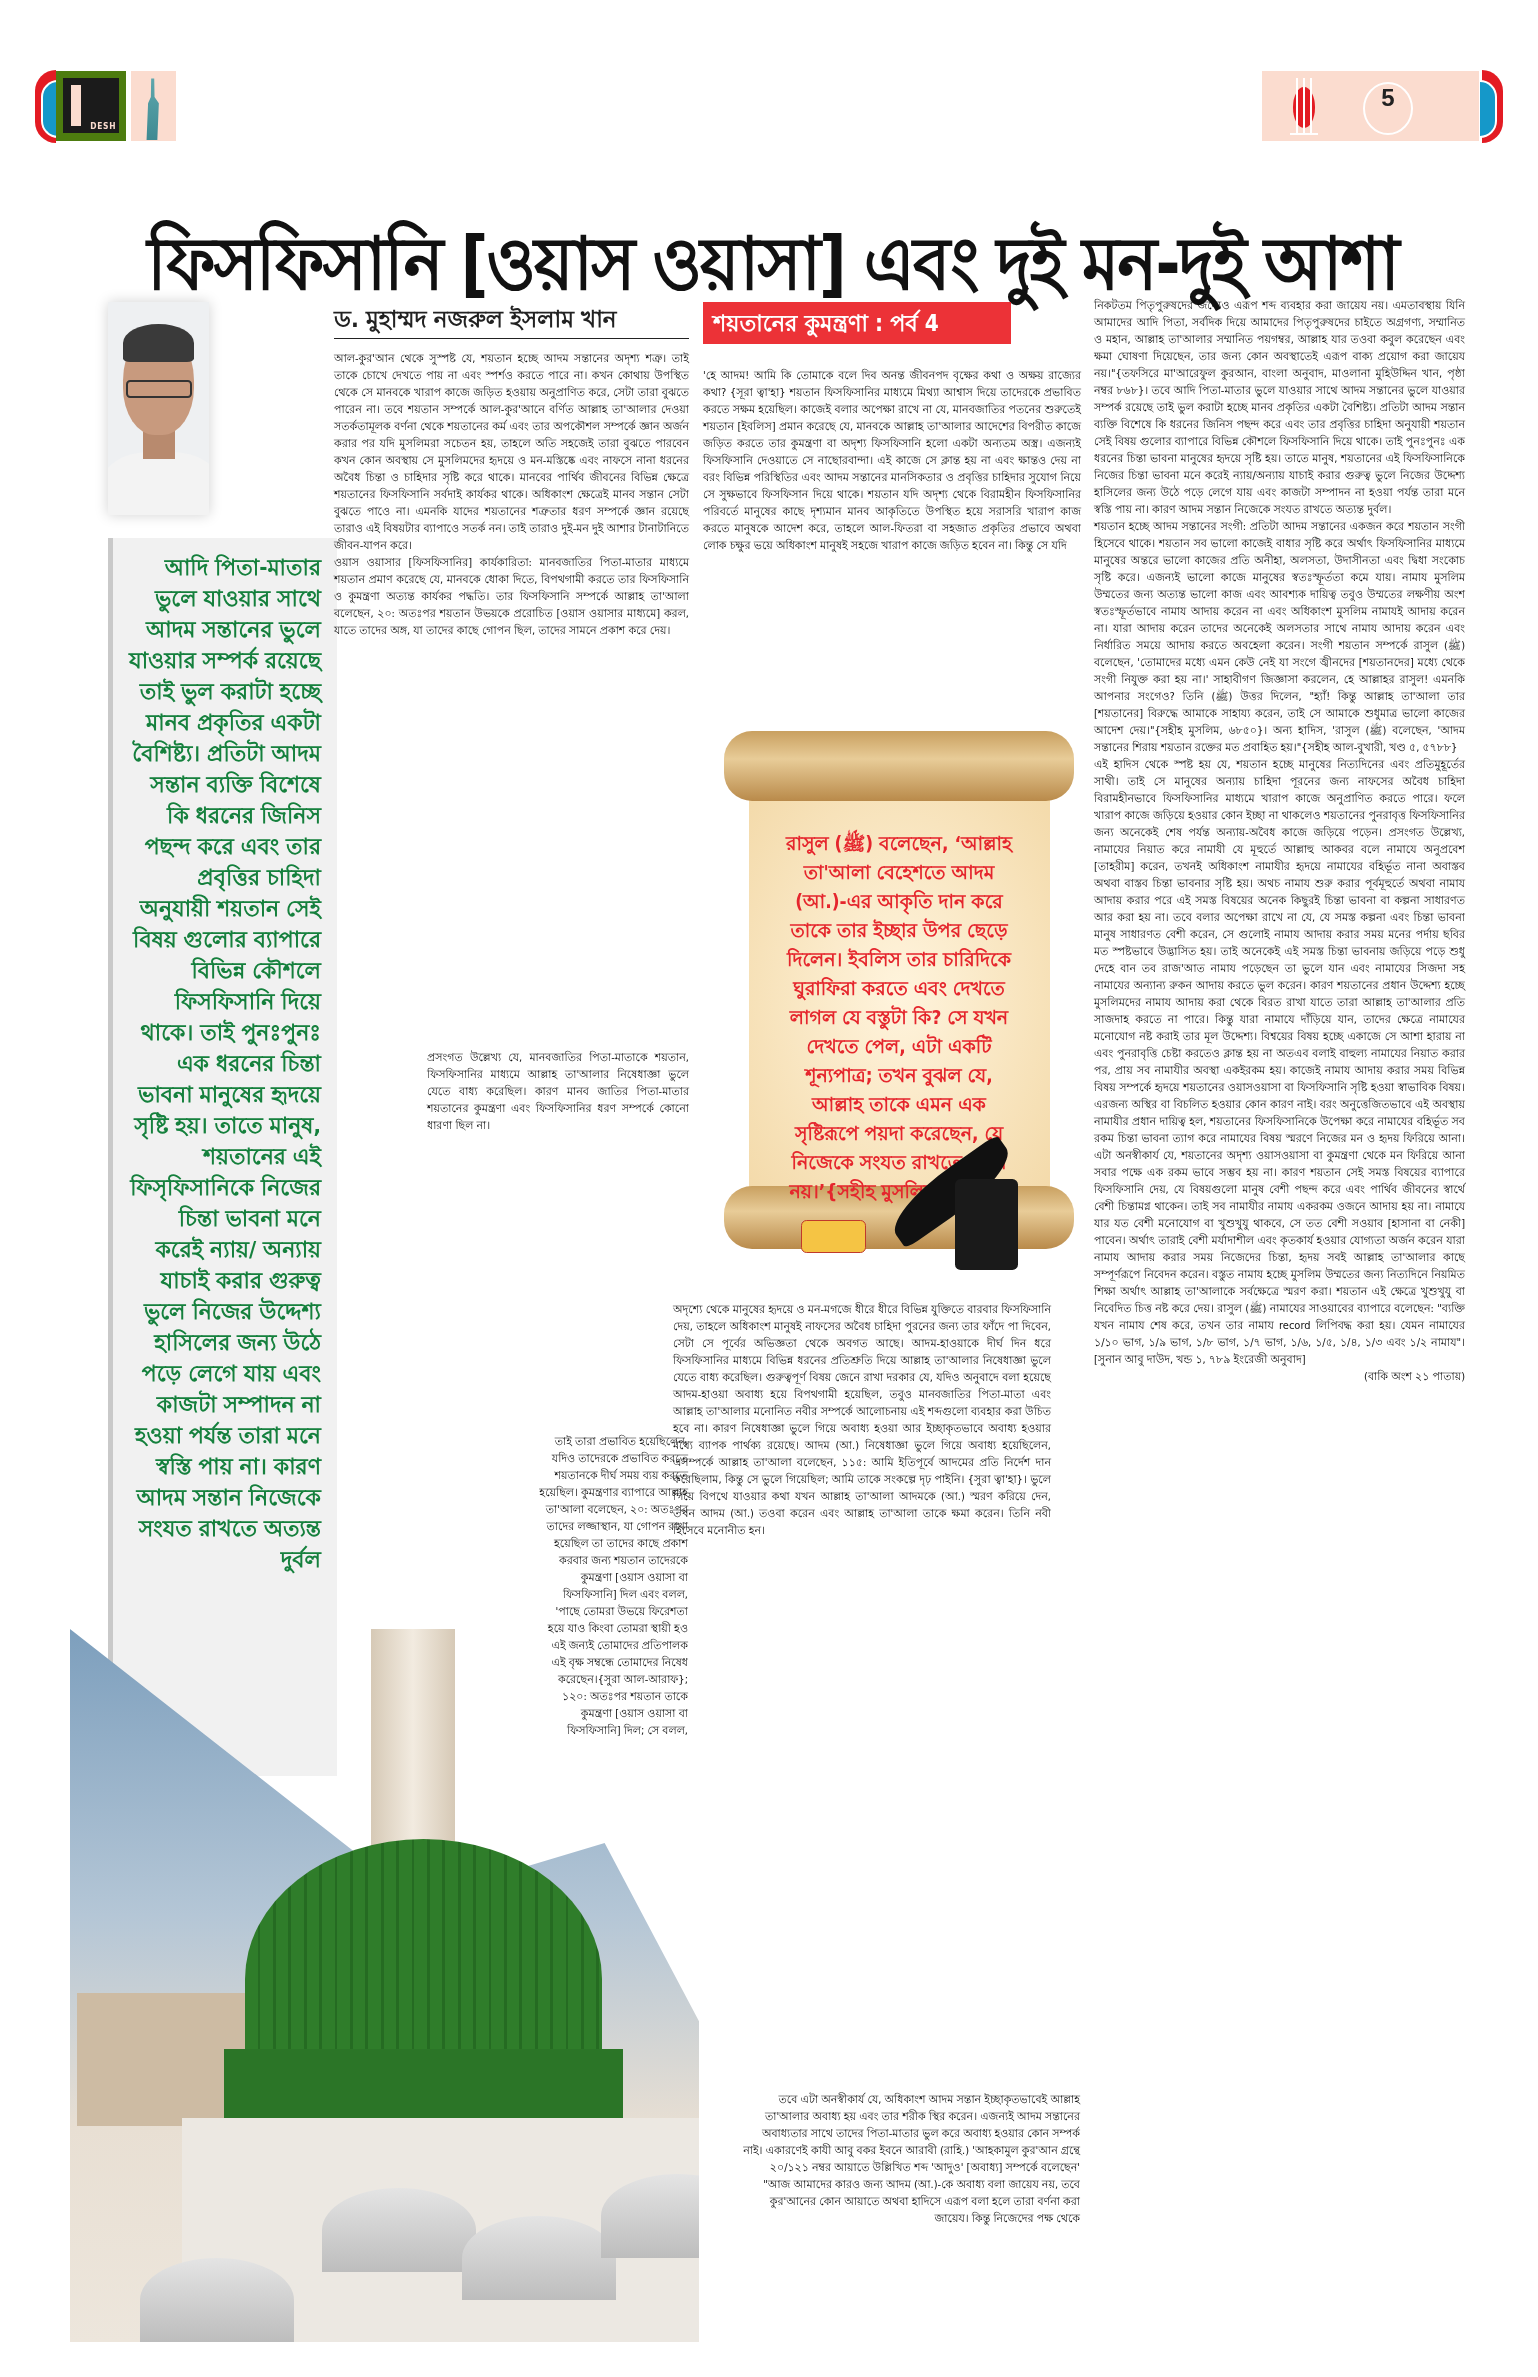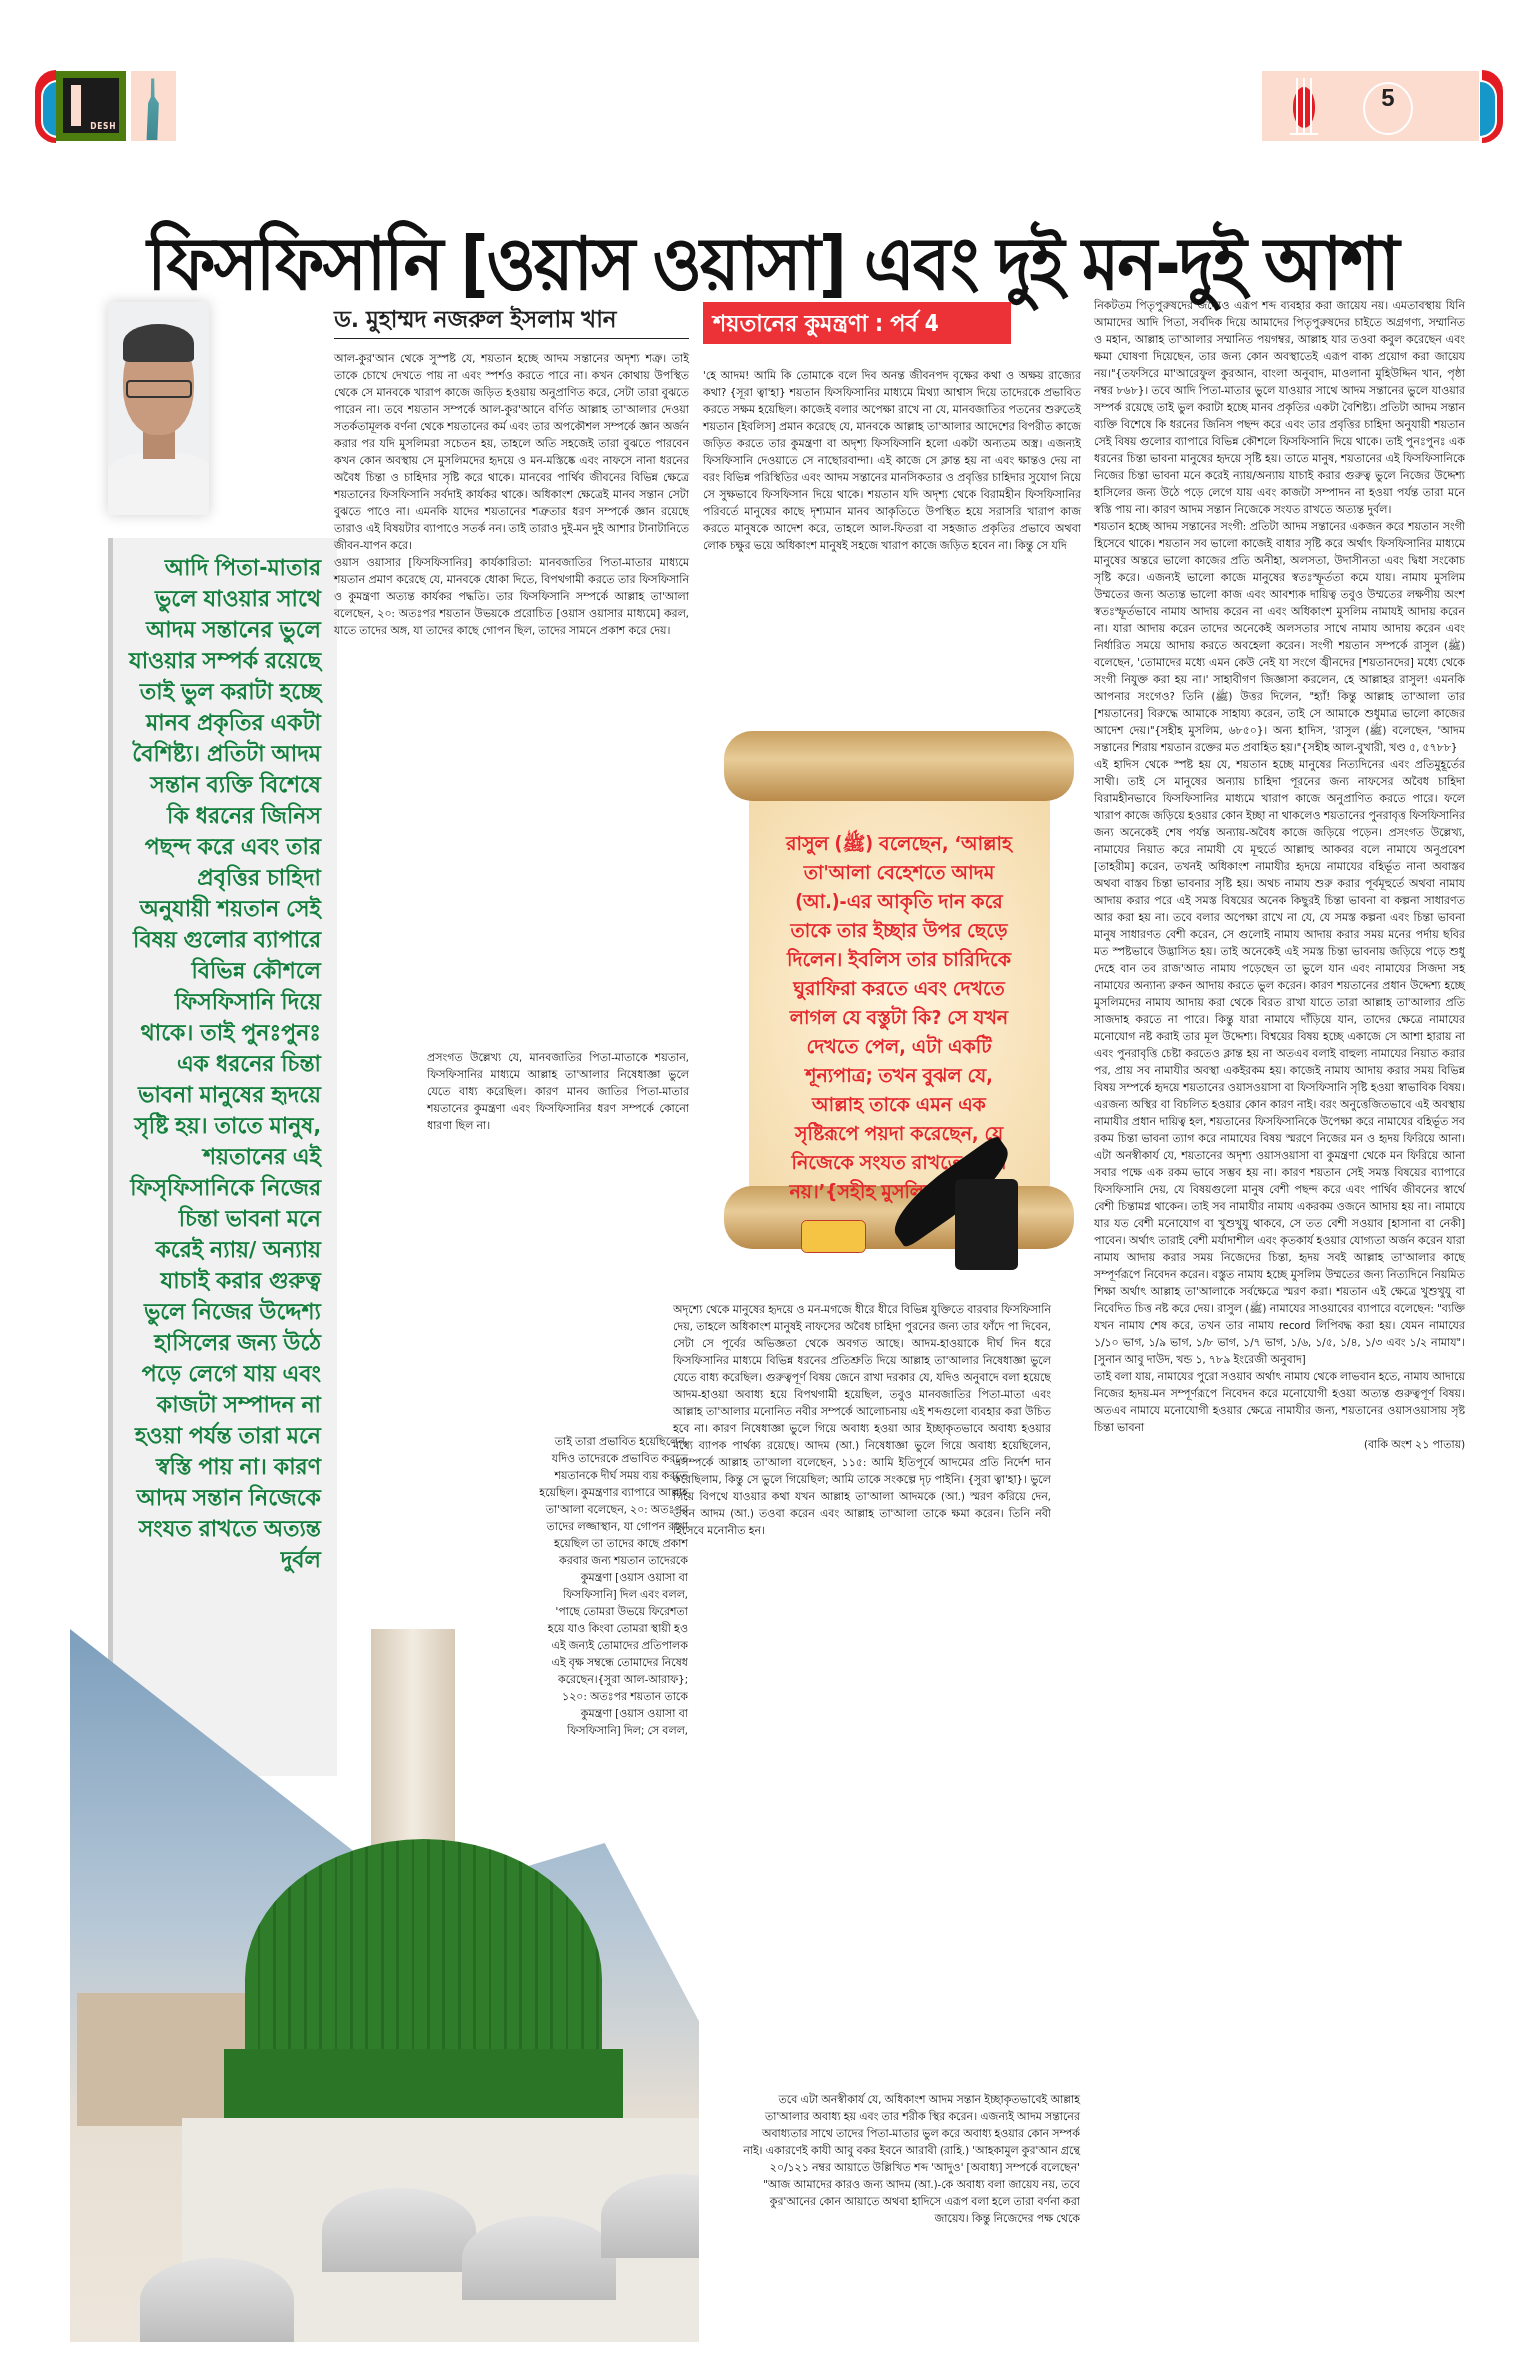--- a/index.html
+++ b/index.html
@@ -197,16 +197,15 @@
   <p>অদৃশ্যে থেকে মানুষের হৃদয়ে ও মন-মগজে ধীরে ধীরে বিভিন্ন যুক্তিতে বারবার ফিসফিসানি দেয়, তাহলে অধিকাংশ মানুষই নাফসের অবৈধ চাহিদা পুরনের জন্য তার ফাঁদে পা দিবেন, সেটা সে পূর্বের অভিজ্ঞতা থেকে অবগত আছে। আদম-হাওয়াকে দীর্ঘ দিন ধরে ফিসফিসানির মাধ্যমে বিভিন্ন ধরনের প্রতিশ্রুতি দিয়ে আল্লাহ তা'আলার নিষেধাজ্ঞা ভুলে যেতে বাধ্য করেছিল। গুরুত্বপূর্ণ বিষয় জেনে রাখা দরকার যে, যদিও অনুবাদে বলা হয়েছে আদম-হাওয়া অবাধ্য হয়ে বিপথগামী হয়েছিল, তবুও মানবজাতির পিতা-মাতা এবং আল্লাহ তা'আলার মনোনিত নবীর সম্পর্কে আলোচনায় এই শব্দগুলো ব্যবহার করা উচিত হবে না। কারণ নিষেধাজ্ঞা ভুলে গিয়ে অবাধ্য হওয়া আর ইচ্ছাকৃতভাবে অবাধ্য হওয়ার মধ্যে ব্যাপক পার্থক্য রয়েছে। আদম (আ.) নিষেধাজ্ঞা ভুলে গিয়ে অবাধ্য হয়েছিলেন, এসম্পর্কে আল্লাহ তা'আলা বলেছেন, ১১৫: আমি ইতিপূর্বে আদমের প্রতি নির্দেশ দান করেছিলাম, কিন্তু সে ভুলে গিয়েছিল; আমি তাকে সংকল্পে দৃঢ় পাইনি। {সুরা ত্বা'হা}। ভুলে গিয়ে বিপথে যাওয়ার কথা যখন আল্লাহ তা'আলা আদমকে (আ.) স্মরণ করিয়ে দেন, তখন আদম (আ.) তওবা করেন এবং আল্লাহ তা'আলা তাকে ক্ষমা করেন। তিনি নবী হিসেবে মনোনীত হন।</p>
 </div>
 <div class="col col2c">
   <p>তবে এটা অনস্বীকার্য যে, অধিকাংশ আদম সন্তান ইচ্ছাকৃতভাবেই আল্লাহ তা'আলার অবাধ্য হয় এবং তার শরীক স্থির করেন। এজন্যই আদম সন্তানের অবাধ্যতার সাথে তাদের পিতা-মাতার ভুল করে অবাধ্য হওয়ার কোন সম্পর্ক নাই। একারণেই কাযী আবু বকর ইবনে আরাবী (রাহি.) 'আহকামুল কুর'আন গ্রন্থে ২০/১২১ নম্বর আয়াতে উল্লিখিত শব্দ 'আদুও' [অবাধ্য] সম্পর্কে বলেছেন' "আজ আমাদের কারও জন্য আদম (আ.)-কে অবাধ্য বলা জায়েয নয়, তবে কুর'আনের কোন আয়াতে অথবা হাদিসে এরূপ বলা হলে তারা বর্ণনা করা জায়েয। কিন্তু নিজেদের পক্ষ থেকে</p>
 </div>
 
 <div class="col col3">
   <p>নিকটতম পিতৃপুরুষদের জন্যেও এরূপ শব্দ ব্যবহার করা জায়েয নয়। এমতাবস্থায় যিনি আমাদের আদি পিতা, সর্বদিক দিয়ে আমাদের পিতৃপুরুষদের চাইতে অগ্রগণ্য, সম্মানিত ও মহান, আল্লাহ তা'আলার সম্মানিত পয়গম্বর, আল্লাহ যার তওবা কবুল করেছেন এবং ক্ষমা ঘোষণা দিয়েছেন, তার জন্য কোন অবস্থাতেই এরূপ বাক্য প্রয়োগ করা জায়েয নয়।"{তফসিরে মা'আরেফুল কুরআন, বাংলা অনুবাদ, মাওলানা মুহিউদ্দিন খান, পৃষ্ঠা নম্বর ৮৬৮}। তবে আদি পিতা-মাতার ভুলে যাওয়ার সাথে আদম সন্তানের ভুলে যাওয়ার সম্পর্ক রয়েছে তাই ভুল করাটা হচ্ছে মানব প্রকৃতির একটা বৈশিষ্ট্য। প্রতিটা আদম সন্তান ব্যক্তি বিশেষে কি ধরনের জিনিস পছন্দ করে এবং তার প্রবৃত্তির চাহিদা অনুযায়ী শয়তান সেই বিষয় গুলোর ব্যাপারে বিভিন্ন কৌশলে ফিসফিসানি দিয়ে থাকে। তাই পুনঃপুনঃ এক ধরনের চিন্তা ভাবনা মানুষের হৃদয়ে সৃষ্টি হয়। তাতে মানুষ, শয়তানের এই ফিসফিসানিকে নিজের চিন্তা ভাবনা মনে করেই ন্যায়/অন্যায় যাচাই করার গুরুত্ব ভুলে নিজের উদ্দেশ্য হাসিলের জন্য উঠে পড়ে লেগে যায় এবং কাজটা সম্পাদন না হওয়া পর্যন্ত তারা মনে স্বস্তি পায় না। কারণ আদম সন্তান নিজেকে সংযত রাখতে অত্যন্ত দুর্বল।</p>
   <p>শয়তান হচ্ছে আদম সন্তানের সংগী: প্রতিটা আদম সন্তানের একজন করে শয়তান সংগী হিসেবে থাকে। শয়তান সব ভালো কাজেই বাধার সৃষ্টি করে অর্থাৎ ফিসফিসানির মাধ্যমে মানুষের অন্তরে ভালো কাজের প্রতি অনীহা, অলসতা, উদাসীনতা এবং দ্বিধা সংকোচ সৃষ্টি করে। এজন্যই ভালো কাজে মানুষের স্বতঃস্ফূর্ততা কমে যায়। নামায মুসলিম উম্মতের জন্য অত্যন্ত ভালো কাজ এবং আবশ্যক দায়িত্ব তবুও উম্মতের লক্ষণীয় অংশ স্বতঃস্ফূর্তভাবে নামায আদায় করেন না এবং অধিকাংশ মুসলিম নামাযই আদায় করেন না। যারা আদায় করেন তাদের অনেকেই অলসতার সাথে নামায আদায় করেন এবং নির্ধারিত সময়ে আদায় করতে অবহেলা করেন। সংগী শয়তান সম্পর্কে রাসুল (ﷺ) বলেছেন, 'তোমাদের মধ্যে এমন কেউ নেই যা সংগে জ্বীনদের [শয়তানদের] মধ্যে থেকে সংগী নিযুক্ত করা হয় না।' সাহাবীগণ জিজ্ঞাসা করলেন, হে আল্লাহর রাসুল! এমনকি আপনার সংগেও? তিনি (ﷺ) উত্তর দিলেন, "হ্যাঁ! কিন্তু আল্লাহ তা'আলা তার [শয়তানের] বিরুদ্ধে আমাকে সাহায্য করেন, তাই সে আমাকে শুধুমাত্র ভালো কাজের আদেশ দেয়।"{সহীহ মুসলিম, ৬৮৫০}। অন্য হাদিস, 'রাসুল (ﷺ) বলেছেন, 'আদম সন্তানের শিরায় শয়তান রক্তের মত প্রবাহিত হয়।"{সহীহ আল-বুখারী, খণ্ড ৫, ৫৭৮৮}</p>
   <p>এই হাদিস থেকে স্পষ্ট হয় যে, শয়তান হচ্ছে মানুষের নিত্যদিনের এবং প্রতিমুহূর্তের সাথী। তাই সে মানুষের অন্যায় চাহিদা পূরনের জন্য নাফসের অবৈধ চাহিদা বিরামহীনভাবে ফিসফিসানির মাধ্যমে খারাপ কাজে অনুপ্রাণিত করতে পারে। ফলে খারাপ কাজে জড়িয়ে হওয়ার কোন ইচ্ছা না থাকলেও শয়তানের পুনরাবৃত্ত ফিসফিসানির জন্য অনেকেই শেষ পর্যন্ত অন্যায়-অবৈধ কাজে জড়িয়ে পড়েন। প্রসংগত উল্লেখ্য, নামাযের নিয়াত করে নামাযী যে মূহুর্তে আল্লাহু আকবর বলে নামাযে অনুপ্রবেশ [তাহরীম] করেন, তখনই অধিকাংশ নামাযীর হৃদয়ে নামাযের বহির্ভূত নানা অবাস্তব অথবা বাস্তব চিন্তা ভাবনার সৃষ্টি হয়। অথচ নামায শুরু করার পূর্বমূহুর্তে অথবা নামায আদায় করার পরে এই সমস্ত বিষয়ের অনেক কিছুরই চিন্তা ভাবনা বা কল্পনা সাধারণত আর করা হয় না। তবে বলার অপেক্ষা রাখে না যে, যে সমস্ত কল্পনা এবং চিন্তা ভাবনা মানুষ সাধারণত বেশী করেন, সে গুলোই নামায আদায় করার সময় মনের পর্দায় ছবির মত স্পষ্টভাবে উদ্ভাসিত হয়। তাই অনেকেই এই সমস্ত চিন্তা ভাবনায় জড়িয়ে পড়ে শুধু দেহে বান তব রাজ'আত নামায পড়েছেন তা ভুলে যান এবং নামাযের সিজদা সহ নামাযের অন্যান্য রুকন আদায় করতে ভুল করেন। কারণ শয়তানের প্রধান উদ্দেশ্য হচ্ছে মুসলিমদের নামায আদায় করা থেকে বিরত রাখা যাতে তারা আল্লাহ তা'আলার প্রতি সাজদাহ করতে না পারে। কিন্তু যারা নামাযে দাঁড়িয়ে যান, তাদের ক্ষেত্রে নামাযের মনোযোগ নষ্ট করাই তার মূল উদ্দেশ্য। বিশ্বয়ের বিষয় হচ্ছে একাজে সে আশা হারায় না এবং পুনরাবৃত্তি চেষ্টা করতেও ক্লান্ত হয় না অতএব বলাই বাহুল্য নামাযের নিয়াত করার পর, প্রায় সব নামাযীর অবস্থা একইরকম হয়। কাজেই নামায আদায় করার সময় বিভিন্ন বিষয় সম্পর্কে হৃদয়ে শয়তানের ওয়াসওয়াসা বা ফিসফিসানি সৃষ্টি হওয়া স্বাভাবিক বিষয়। এরজন্য অস্থির বা বিচলিত হওয়ার কোন কারণ নাই। বরং অনুত্তেজিতভাবে এই অবস্থায় নামাযীর প্রধান দায়িত্ব হল, শয়তানের ফিসফিসানিকে উপেক্ষা করে নামাযের বহির্ভূত সব রকম চিন্তা ভাবনা ত্যাগ করে নামাযের বিষয় স্মরণে নিজের মন ও হৃদয় ফিরিয়ে আনা। এটা অনস্বীকার্য যে, শয়তানের অদৃশ্য ওয়াসওয়াসা বা কুমন্ত্রণা থেকে মন ফিরিয়ে আনা সবার পক্ষে এক রকম ভাবে সম্ভব হয় না। কারণ শয়তান সেই সমস্ত বিষয়ের ব্যাপারে ফিসফিসানি দেয়, যে বিষয়গুলো মানুষ বেশী পছন্দ করে এবং পার্থিব জীবনের স্বার্থে বেশী চিন্তামগ্ন থাকেন। তাই সব নামাযীর নামায একরকম ওজনে আদায় হয় না। নামাযে যার যত বেশী মনোযোগ বা খুশুখুযু থাকবে, সে তত বেশী সওয়াব [হাসানা বা নেকী] পাবেন। অর্থাৎ তারাই বেশী মর্যাদাশীল এবং কৃতকার্য হওয়ার যোগ্যতা অর্জন করেন যারা নামায আদায় করার সময় নিজেদের চিন্তা, হৃদয় সবই আল্লাহ তা'আলার কাছে সম্পূর্ণরূপে নিবেদন করেন। বস্তুত নামায হচ্ছে মুসলিম উম্মতের জন্য নিত্যদিনে নিয়মিত শিক্ষা অর্থাৎ আল্লাহ তা'আলাকে সর্বক্ষেত্রে স্মরণ করা। শয়তান এই ক্ষেত্রে খুশুখুযু বা নিবেদিত চিত্ত নষ্ট করে দেয়। রাসুল (ﷺ) নামাযের সাওয়াবের ব্যাপারে বলেছেন: "ব্যক্তি যখন নামায শেষ করে, তখন তার নামায record লিপিবদ্ধ করা হয়। যেমন নামাযের ১/১০ ভাগ, ১/৯ ভাগ, ১/৮ ভাগ, ১/৭ ভাগ, ১/৬, ১/৫, ১/৪, ১/৩ এবং ১/২ নামায"। [সুনান আবু দাউদ, খন্ড ১, ৭৮৯ ইংরেজী অনুবাদ]</p>
-  <p>তাই বলা যায়, নামাযের পুরো সওয়াব অর্থাৎ নামায থেকে লাভবান হতে, নামায আদায়ে নিজের হৃদয়-মন সম্পূর্ণরূপে নিবেদন করে মনোযোগী হওয়া অত্যন্ত গুরুত্বপূর্ণ বিষয়। অতএব নামাযে মনোযোগী হওয়ার ক্ষেত্রে নামাযীর জন্য, শয়তানের ওয়াসওয়াসায় সৃষ্ট চিন্তা ভাবনা</p>
   <p style="text-align:right">(বাকি অংশ ২১ পাতায়)</p>
 </div>
 
 
 </body></html>

